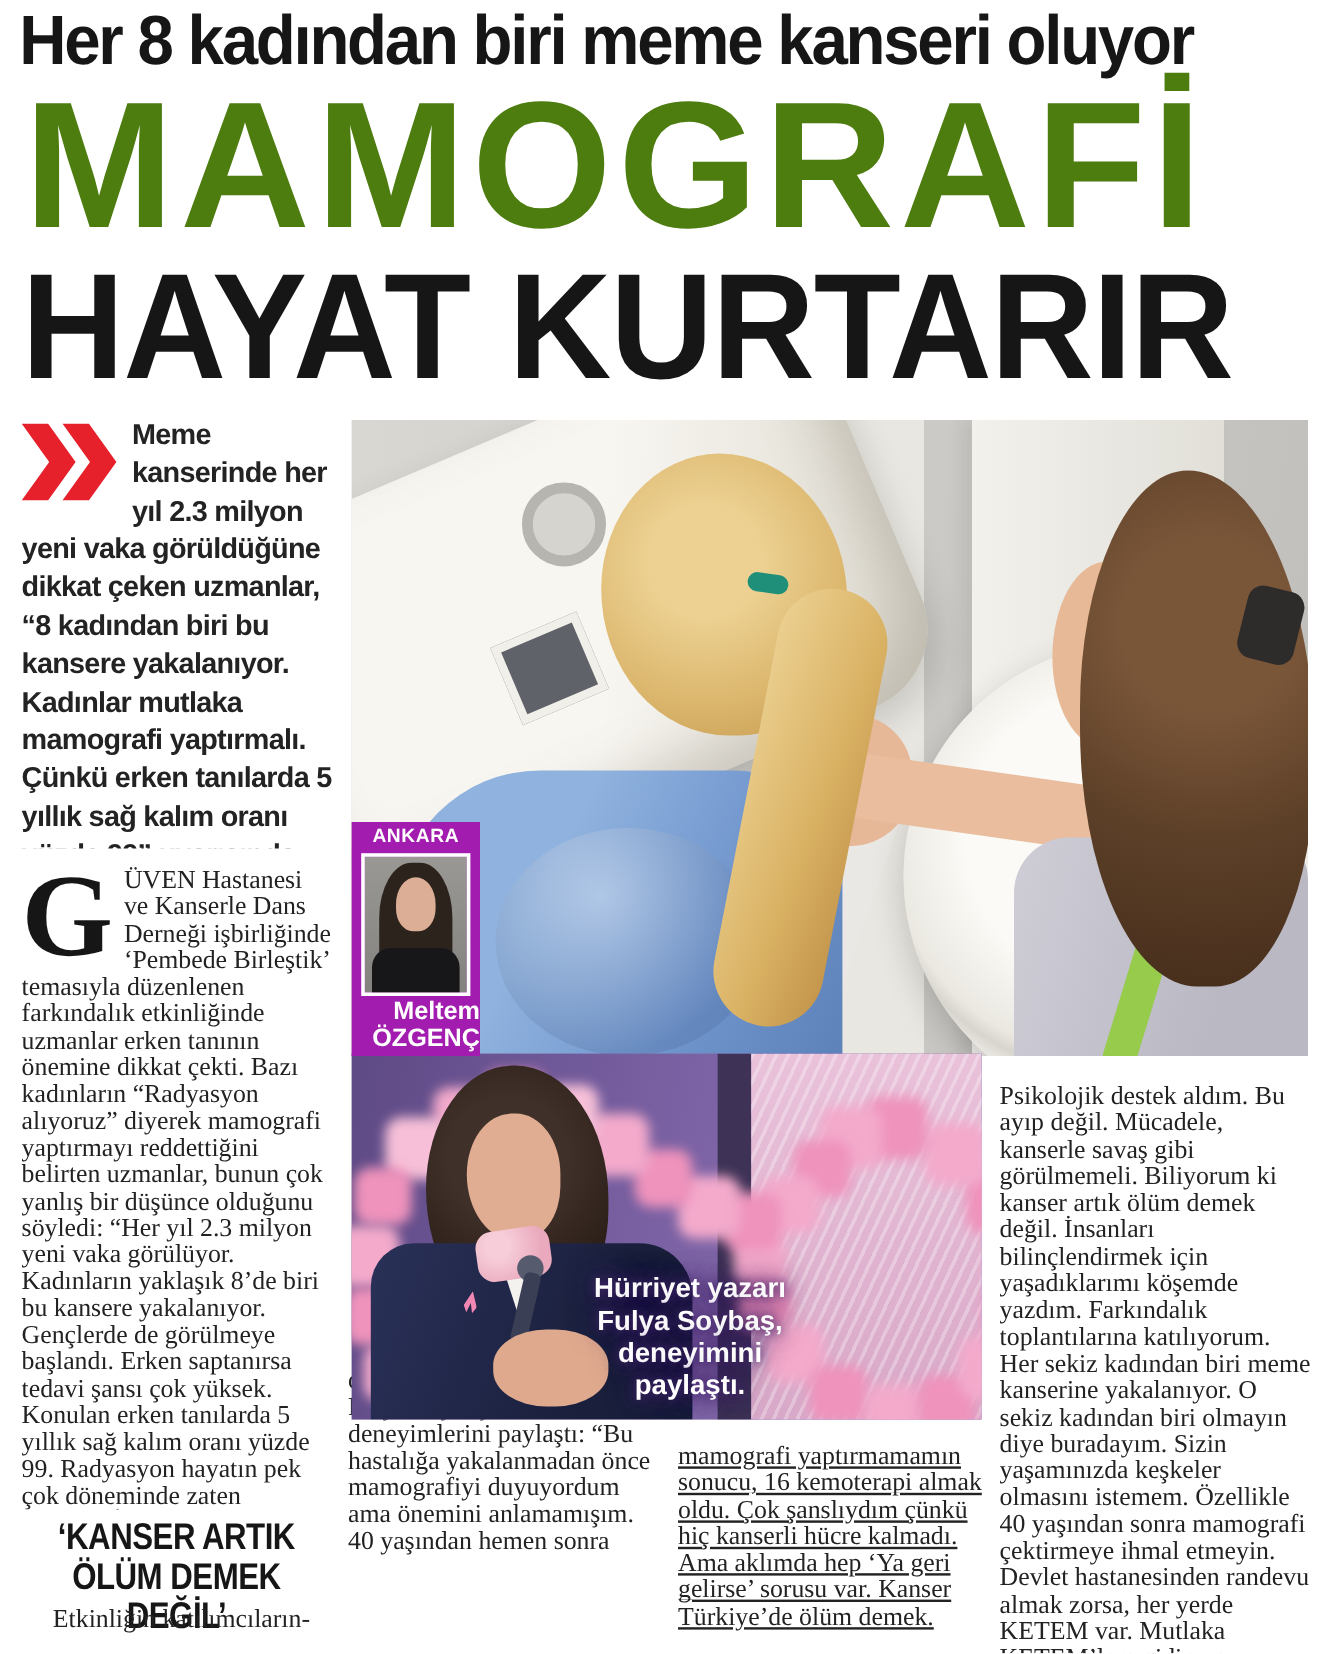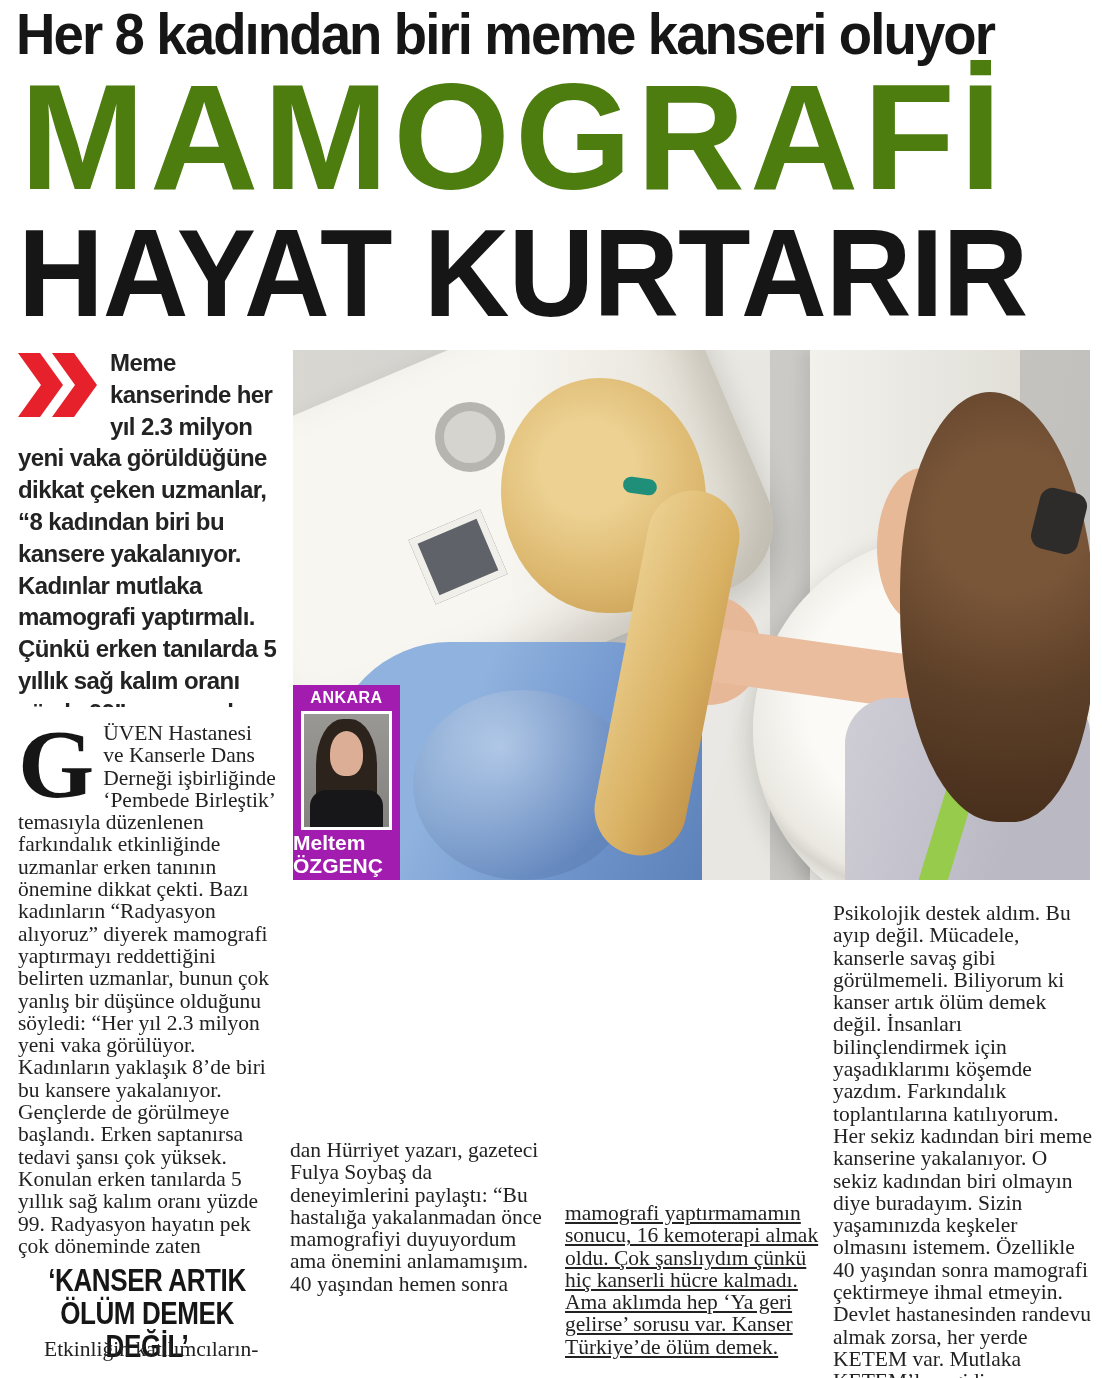--- a/index.html
+++ b/index.html
@@ -94,21 +94,21 @@
   .badge-label{position:absolute;left:0;top:3px;width:107px;text-align:center;
         font:800 16px/20px "Liberation Sans",sans-serif;color:#fff;letter-spacing:.5px;}
   .badge-photo{position:absolute;left:8px;top:26px;width:85px;height:113px;background:
         linear-gradient(#9a9894,#84827e);border:3px solid #fff;overflow:hidden;}
   .bp-hair{position:absolute;left:12px;top:5px;width:61px;height:104px;background:#2c231d;
         border-radius:44% 44% 18% 18%;}
   .bp-face{position:absolute;left:26px;top:17px;width:33px;height:45px;background:#dcae96;
         border-radius:50% 50% 42% 42%;}
   .bp-body{position:absolute;left:6px;top:76px;width:73px;height:37px;background:#17171a;
         border-radius:16px 16px 0 0;}
-  .badge-name{position:absolute;left:0;top:146px;width:107px;text-align:left;
+  .badge-name{position:absolute;left:0;top:146px;width:107px;text-align:right;
         font:800 21px/23px "Liberation Sans",sans-serif;color:#fff;}
 
   
   .photo-event{position:absolute;left:293px;top:878px;width:525px;height:305px;overflow:hidden;
         background:linear-gradient(100deg,#5e4a85,#7b62a4 50%,#9377b6);}
   .ev-pillar{position:absolute;left:305px;top:0;width:28px;height:305px;background:#3e3357;}
   .ev-pink{position:absolute;left:333px;top:0;width:192px;height:305px;
         background:repeating-linear-gradient(115deg,rgba(255,255,255,.30) 0 3px,rgba(0,0,0,0) 3px 9px),
         linear-gradient(180deg,#e9c2da,#d8a8c8);}
   .fluff{position:absolute;left:0;top:0;width:8px;height:8px;border-radius:50%;background:transparent;
@@ -207,14 +207,29 @@
       <div class="bp-hair"></div>
       <div class="bp-face"></div>
       <div class="bp-body"></div>
     </div>
     <div class="badge-name">
       <div>Meltem</div>
       <div>ÖZGENÇ</div>
     </div>
   </div>
 
+  <div class="photo-event">
+    <div class="ev-pillar"></div>
+    <div class="ev-pink"></div>
+    <div class="fluff"></div>
+    <div class="ev-hair"></div>
+    <div class="ev-face"></div>
+    <div class="ev-body"></div>
+    <div class="ev-collar"></div>
+    <div class="ev-scarf"></div>
+    <div class="ev-ribbon"></div>
+    <div class="ev-michead"></div>
+    <div class="ev-mic"></div>
+    <div class="ev-hands"></div>
+    <div class="ev-caption">Hürriyet yazarı Fulya Soybaş, deneyimini paylaştı.</div>
+  </div>
 
 </div>
 
 </body></html>

